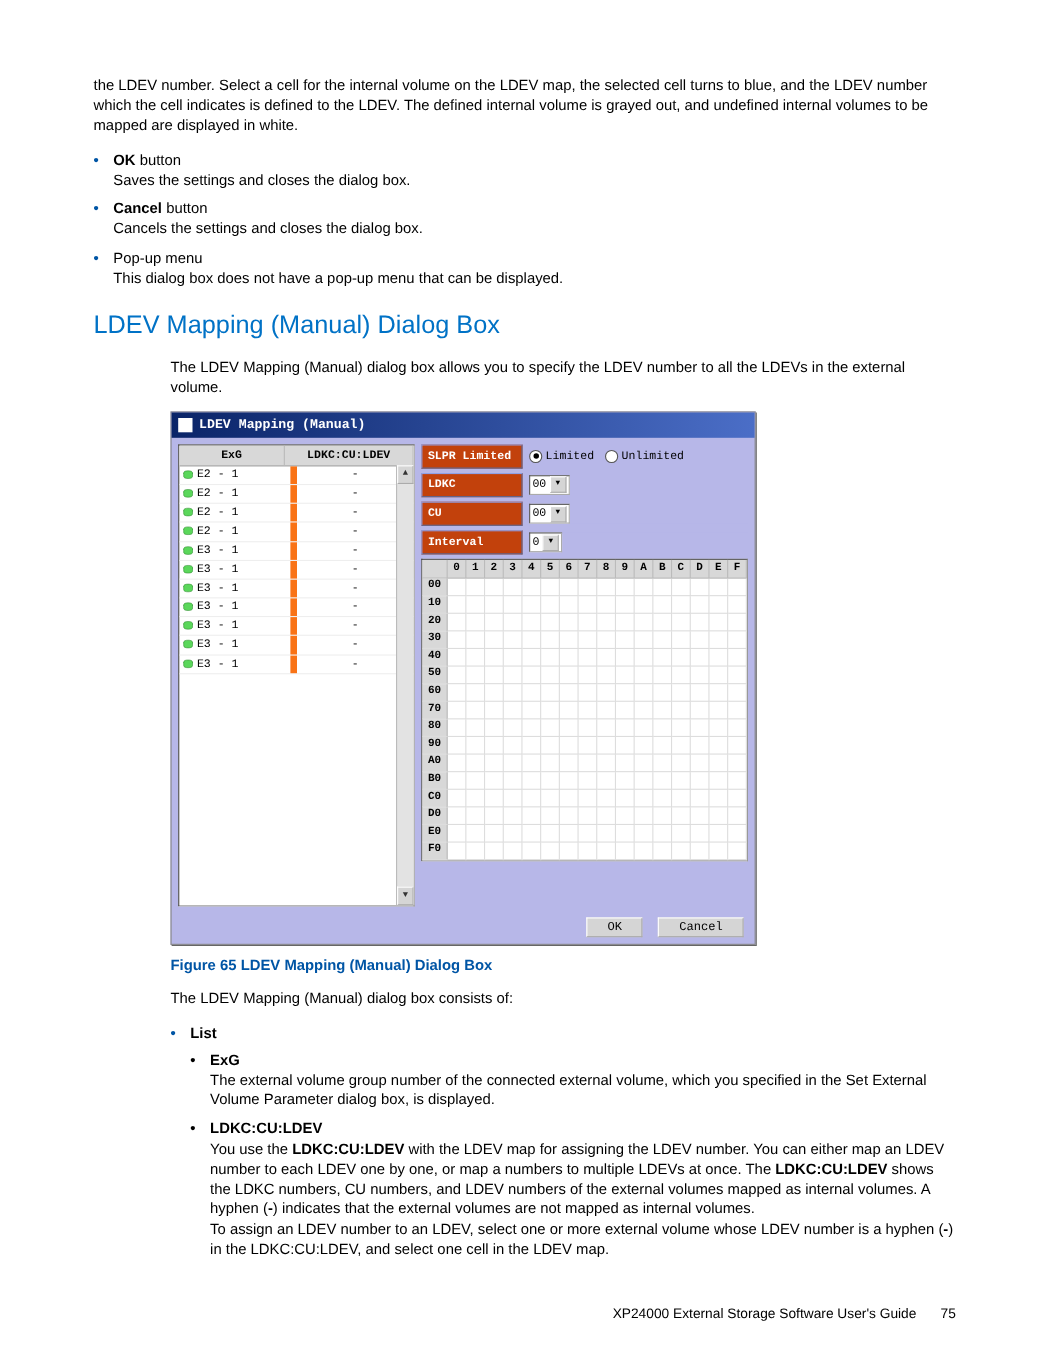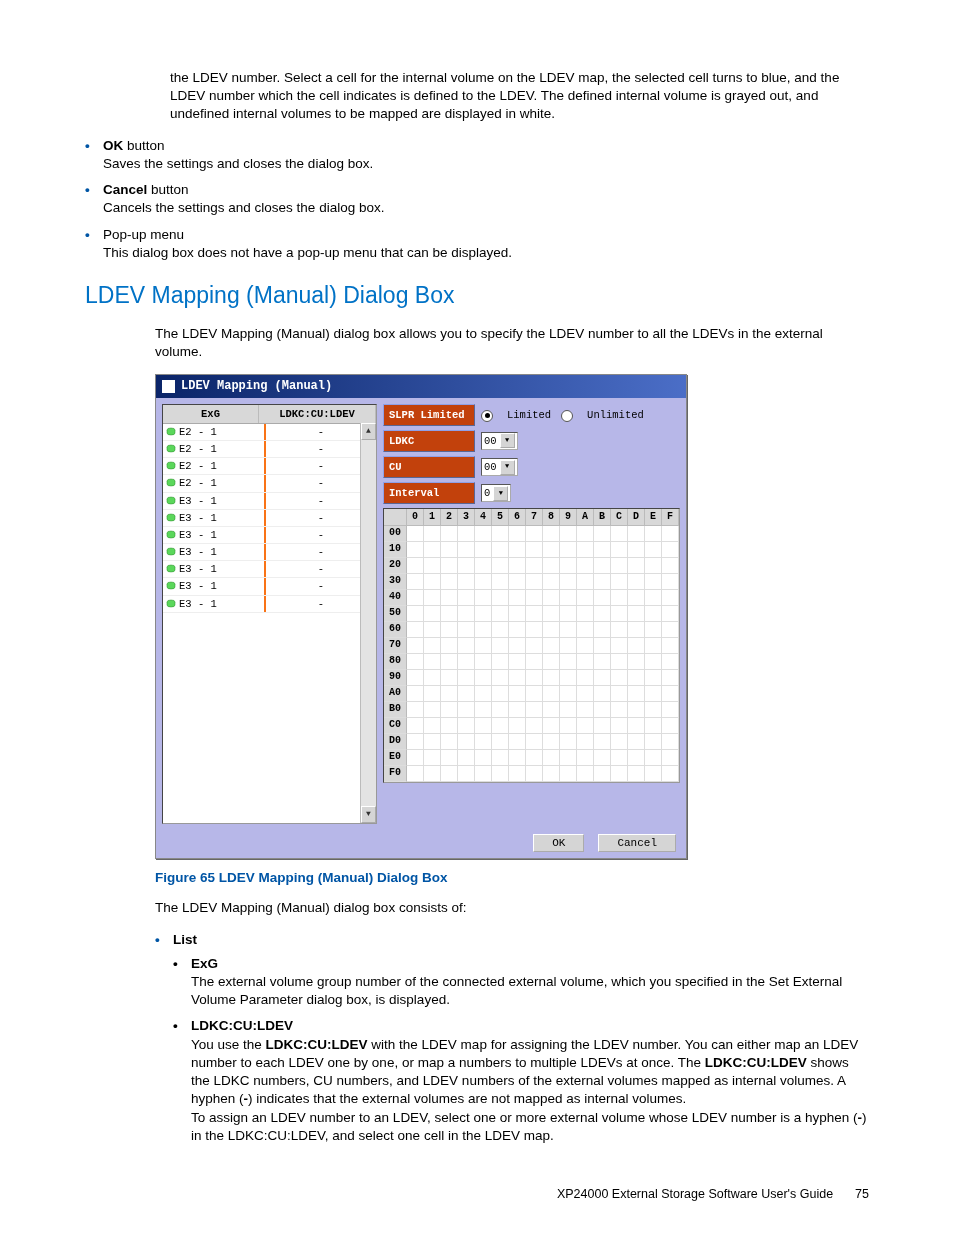--- a/index.html
+++ b/index.html
@@ -11,21 +11,21 @@
   font-size: 13.5px;
   line-height: 1.35;
 }
 .page {
   width: 954px;
   min-height: 1235px;
   box-sizing: border-box;
   padding: 55px 85px 40px 85px;
   position: relative;
 }
-.indent1 { margin-left: 85px; }
+.indent1 { }
 ul.bul { list-style: none; padding: 0; margin: 0; }
 ul.bul > li { position: relative; padding-left: 18px; margin-bottom: 8px; }
 ul.bul > li::before { content: "•"; position: absolute; left: 0; color: #000; font-weight: bold; }
 ul.bul.blue > li::before { color: #0055a5; }
 .b { font-weight: bold; }
 h2.section {
   font-size: 23px;
   font-weight: normal;
   color: #0072c6;
   margin: 18px 0 8px 0;
@@ -70,34 +70,34 @@
   position: relative;
   height: 420px;
   box-sizing: border-box;
   overflow: hidden;
 }
 .colL .hdr { display:flex; background:#d8d8d8; border-bottom:1px solid #aaa; }
 .colL .hdr div { font-size:10.5px; font-weight:bold; text-align:center; border-right:1px solid #bbb; padding:2px 0; }
 .colL .hdr .c1 { width: 95px; }
 .colL .hdr .c2 { flex:1; }
 .colL .row { display:flex; font-size:10.5px; border-bottom:1px solid #eee; }
-.colL .row .c1 { width:95px; padding:1px 3px; display:flex; align-items:center; gap:3px; border-right:2px solid #f97316;}
+.colL .row .c1 { width:95px; padding:1px 3px; display:flex; align-items:center; gap:3px; border-right:6px solid #f97316;}
 .colL .row .c2 { flex:1; text-align:center; padding:1px 0;}
 .disk-ico { width:10px; height:10px; display:inline-block; }
 .disk-ico svg { width:10px; height:10px; }
 .scrollbar { position:absolute; right:0; top:18px; bottom:0; width:15px; background:#e3e3e3; border-left:1px solid #bbb; display:flex; flex-direction:column; justify-content:space-between; }
 .sbtn { height:15px; background:#d5d5d5; border:1px outset #fff; display:flex; align-items:center; justify-content:center; font-size:8px; color:#333;}
 .colR { flex:1; display:flex; flex-direction:column; gap:4px; }
 .kvrow { display:flex; align-items:center; gap:6px; }
 .klabel {
   width: 80px; background:#c2410c; color:#fff; font-weight:bold; font-size:10.5px;
   padding:3px 5px; border:1px outset #8ea0e8;
 }
 .kval { flex:1; background:#b7b7e8; display:flex; align-items:center; gap:10px; font-size:10.5px; }
-.radio { display:flex; align-items:flex-end; gap:14px; }
+.radio { display:flex; align-items:center; gap:3px; }
 .rcircle { width:10px; height:10px; border-radius:50%; background:#fff; border:1px solid #555; display:inline-flex; align-items:center; justify-content:center;}
 .rcircle.on::after { content:""; width:5px; height:5px; background:#000; border-radius:50%;}
 .selectish { background:#fff; border:1px inset #aaa; font-size:10.5px; padding:0 2px; display:flex; align-items:center; gap:3px; height:16px;}
 .selectish .arr { width:13px; height:13px; background:#d5d5d5; border:1px outset #fff; display:flex; align-items:center; justify-content:center; font-size:7px;}
 .grid { background:#fff; border:1px inset #999; font-size:10px; }
 .grid .ghead { display:flex; background:#d8d8d8; }
 .grid .ghead div { width:16px; text-align:center; font-weight:bold; border-right:1px solid #bbb; border-bottom:1px solid #bbb; padding:1px 0;}
 .grid .ghead div:first-child { width:22px; }
 .grid .grow { display:flex; }
 .grid .grow div { width:16px; height:15px; border-right:1px solid #ddd; border-bottom:1px solid #ddd; }

